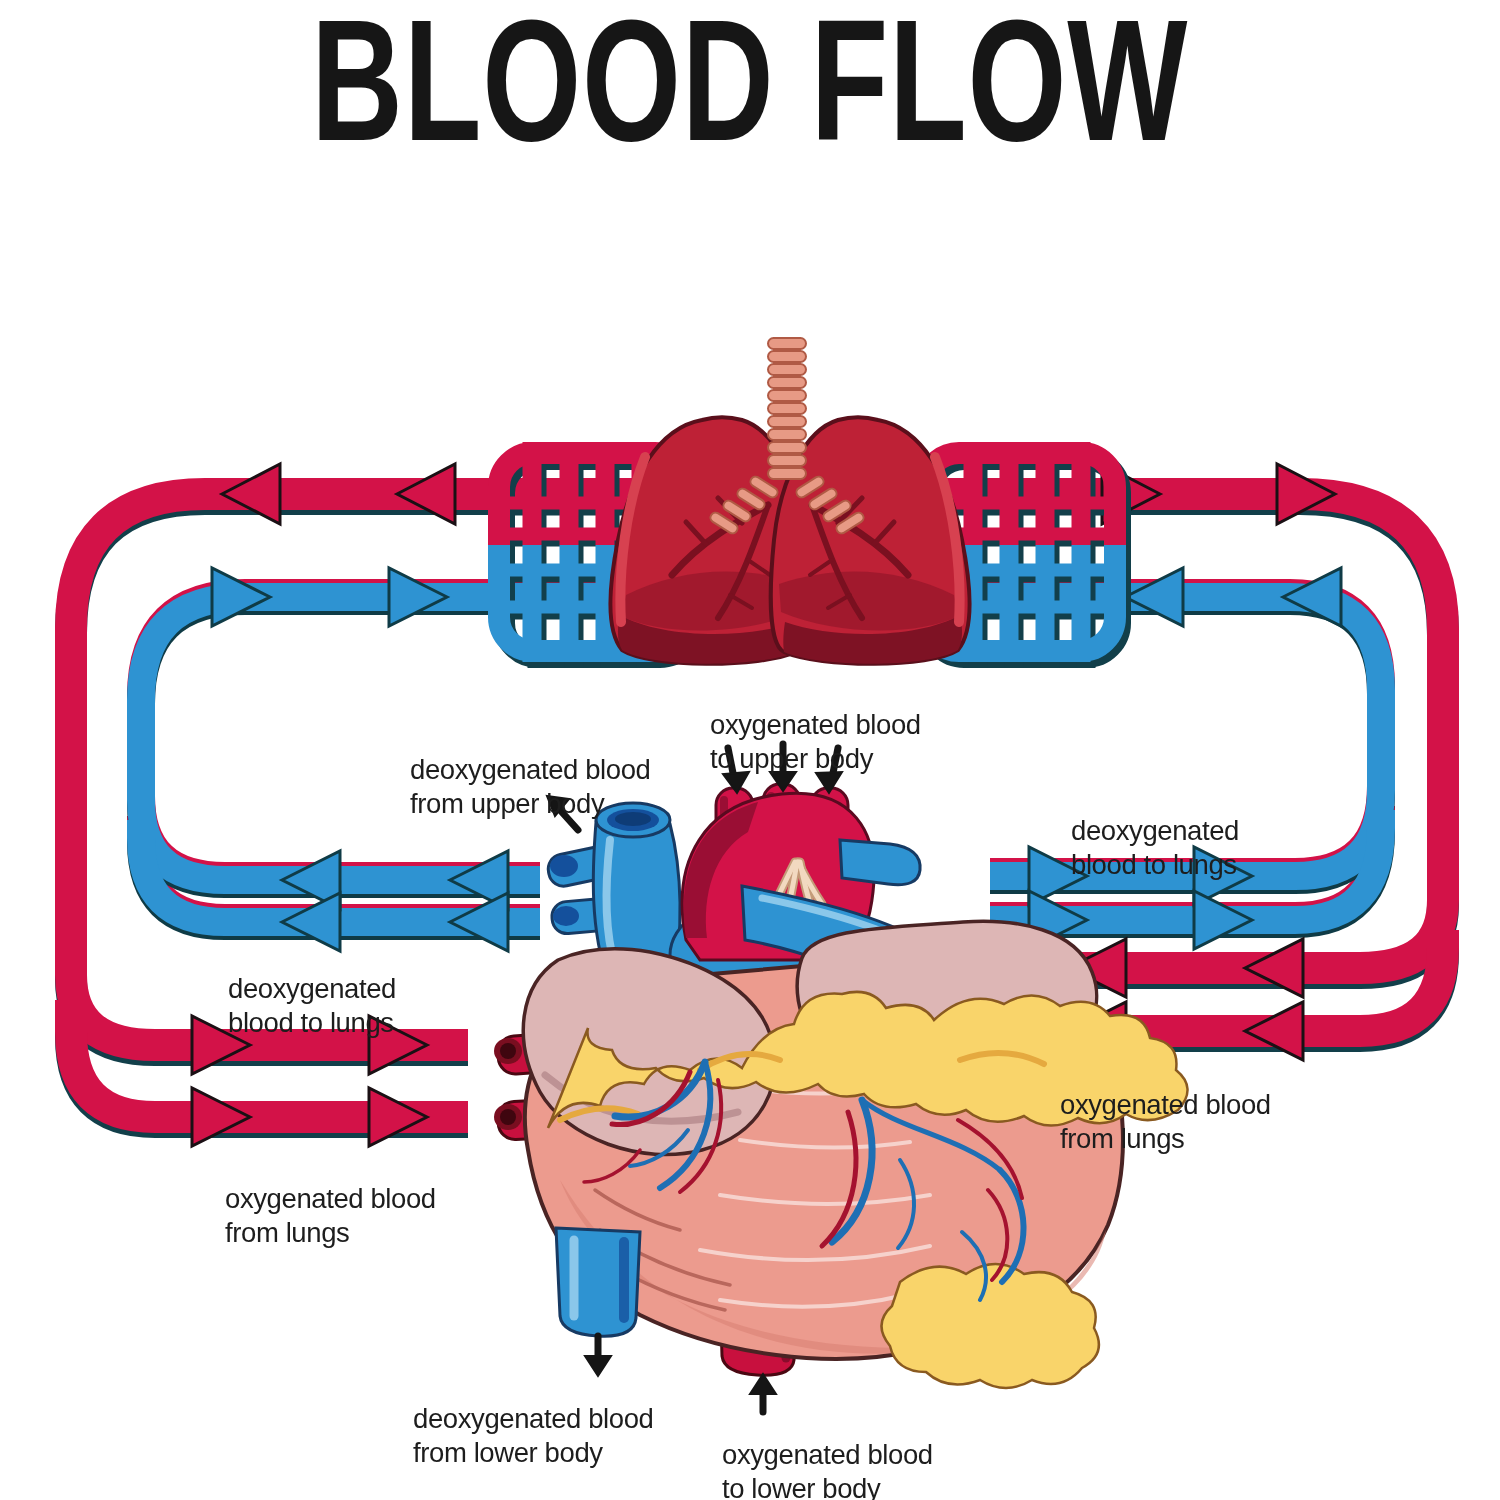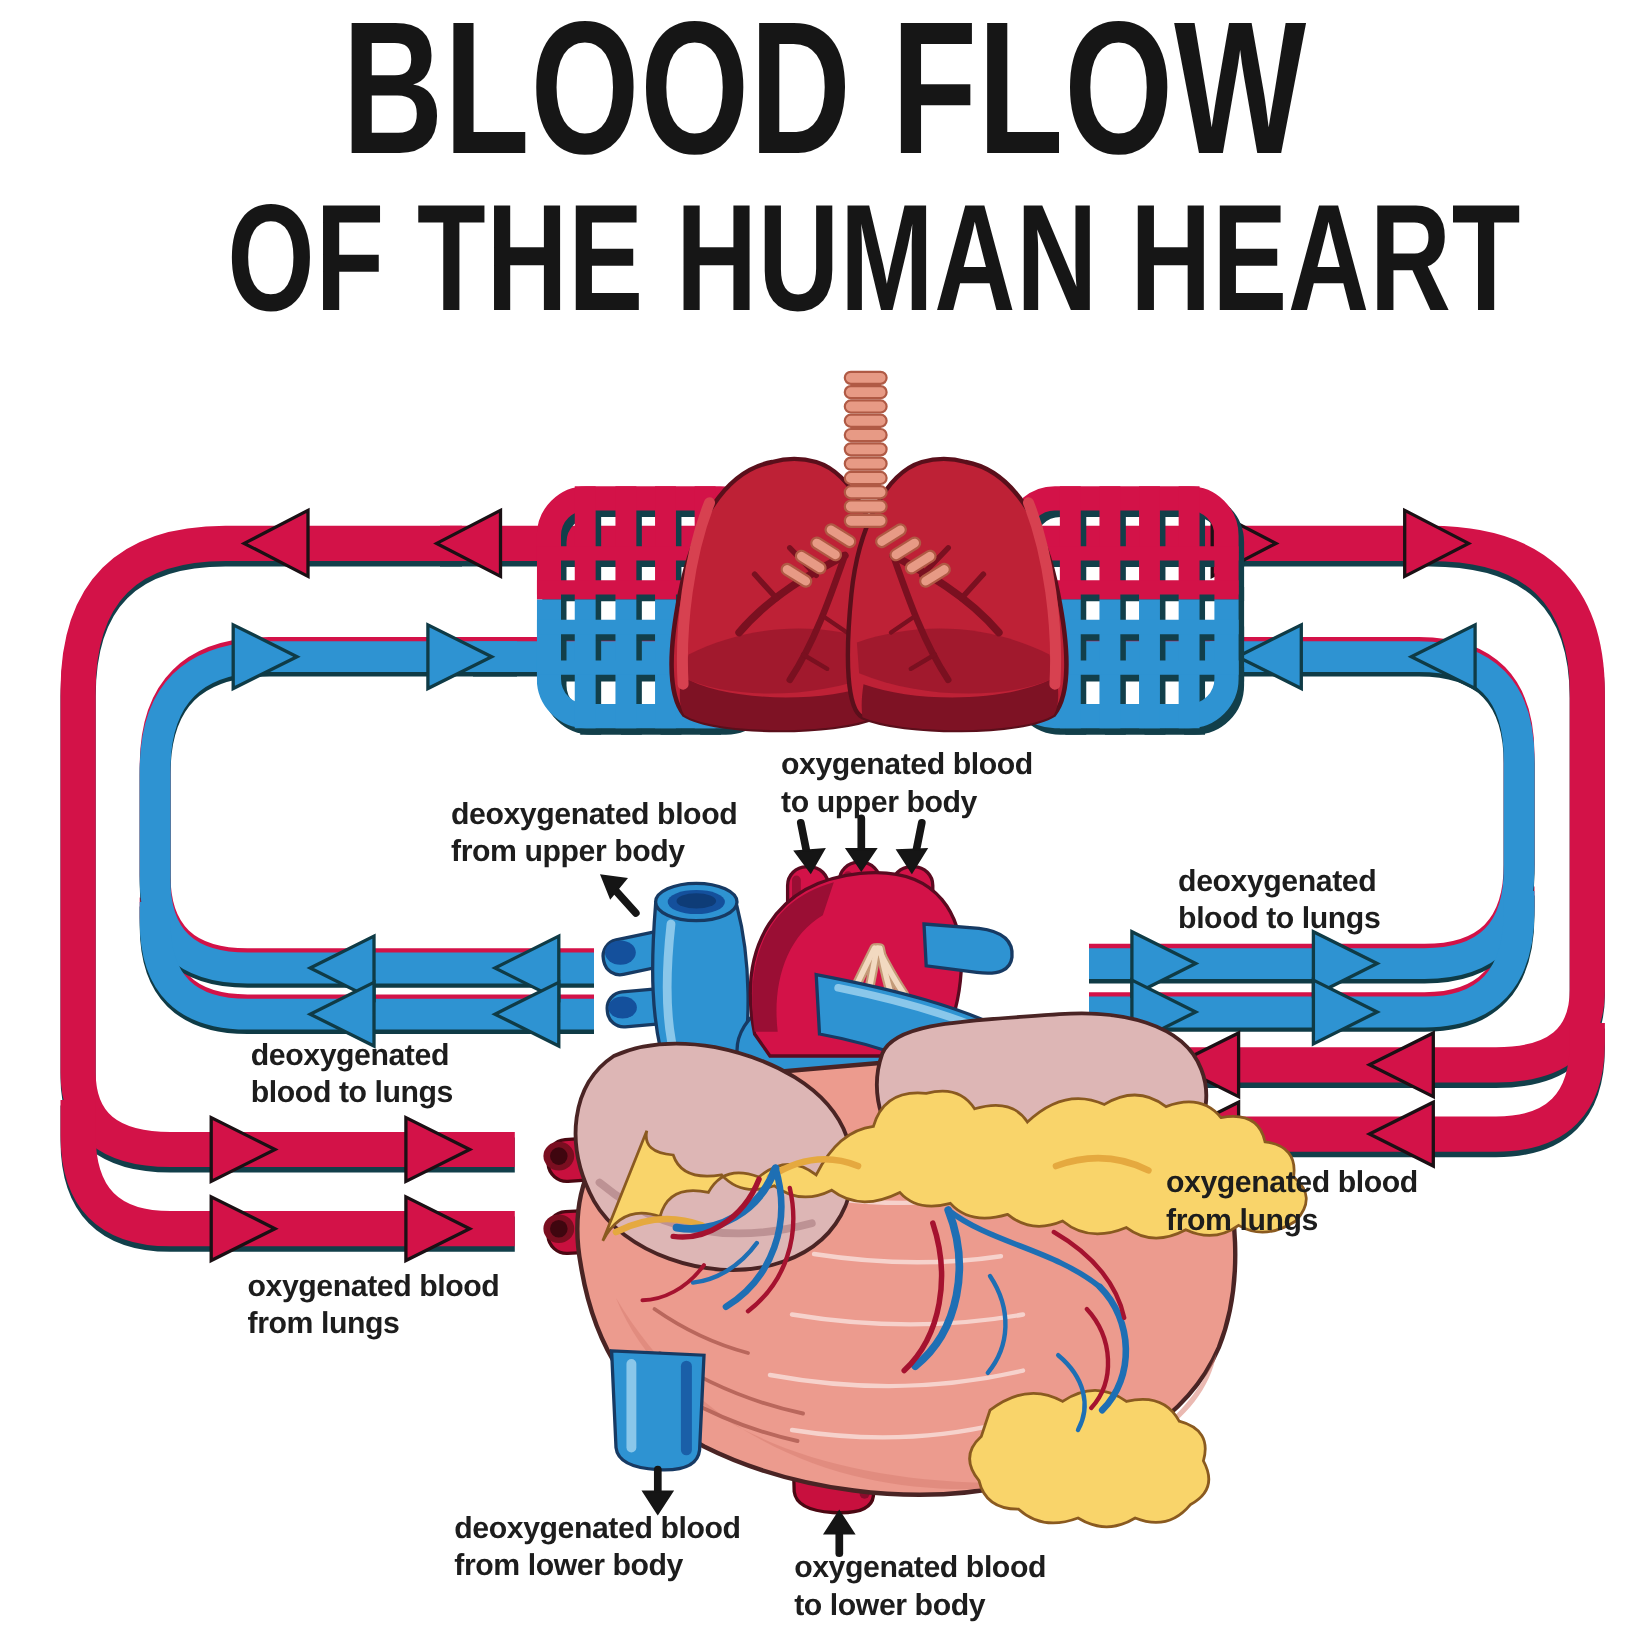--- a/index.html
+++ b/index.html
@@ -9,22 +9,22 @@
   }
   .stage svg{position:absolute;left:0;top:0;}
   .title-line{
     position:absolute;left:0;width:1500px;text-align:center;
     font-weight:700;color:#161616;white-space:nowrap;
   }
   .title-line .tspan{display:inline-block;transform:scaleX(0.74);transform-origin:50% 50%;letter-spacing:1px;}
   .t1{top:-6px;font-size:172px;line-height:1;}
   .t2{top:166px;font-size:138px;line-height:1;}
   .lbl{
-    position:absolute;font-size:27.5px;line-height:1.25;font-weight:700;
-    color:#1d1d1d;white-space:pre-line;letter-spacing:-0.4px;
+    position:absolute;font-size:27.5px;line-height:1.25;font-weight:400;
+    color:#1d1d1d;white-space:pre-line;letter-spacing:-0.4px;margin-top:30px;
   }
 </style>
 </head>
 <body>
 
 <div class="stage">
 
   <svg width="1500" height="1500" viewBox="0 0 1500 1500">
 
     <g>
@@ -390,21 +390,20 @@
         <polygon points="598,1376 585,1356 611,1356" stroke-width="2"></polygon>
       </g>
       <g>
         <line x1="763" y1="1412" x2="763" y2="1390"></line>
         <polygon points="763,1374 750,1394 776,1394" stroke-width="2"></polygon>
       </g>
     </g>
   </svg>
 
   <div class="title-line t1"><span class="tspan">BLOOD FLOW</span></div>
-  <div class="title-line t2"><span class="tspan">OF THE HUMAN HEART</span></div>
 
   <div class="lbl" style="left:710px;top:678px;">oxygenated blood
 to upper body</div>
   <div class="lbl" style="left:410px;top:723px;">deoxygenated blood
 from upper body</div>
   <div class="lbl" style="left:1071px;top:784px;">deoxygenated
 blood to lungs</div>
   <div class="lbl" style="left:228px;top:942px;">deoxygenated
 blood to lungs</div>
   <div class="lbl" style="left:1060px;top:1058px;">oxygenated blood

